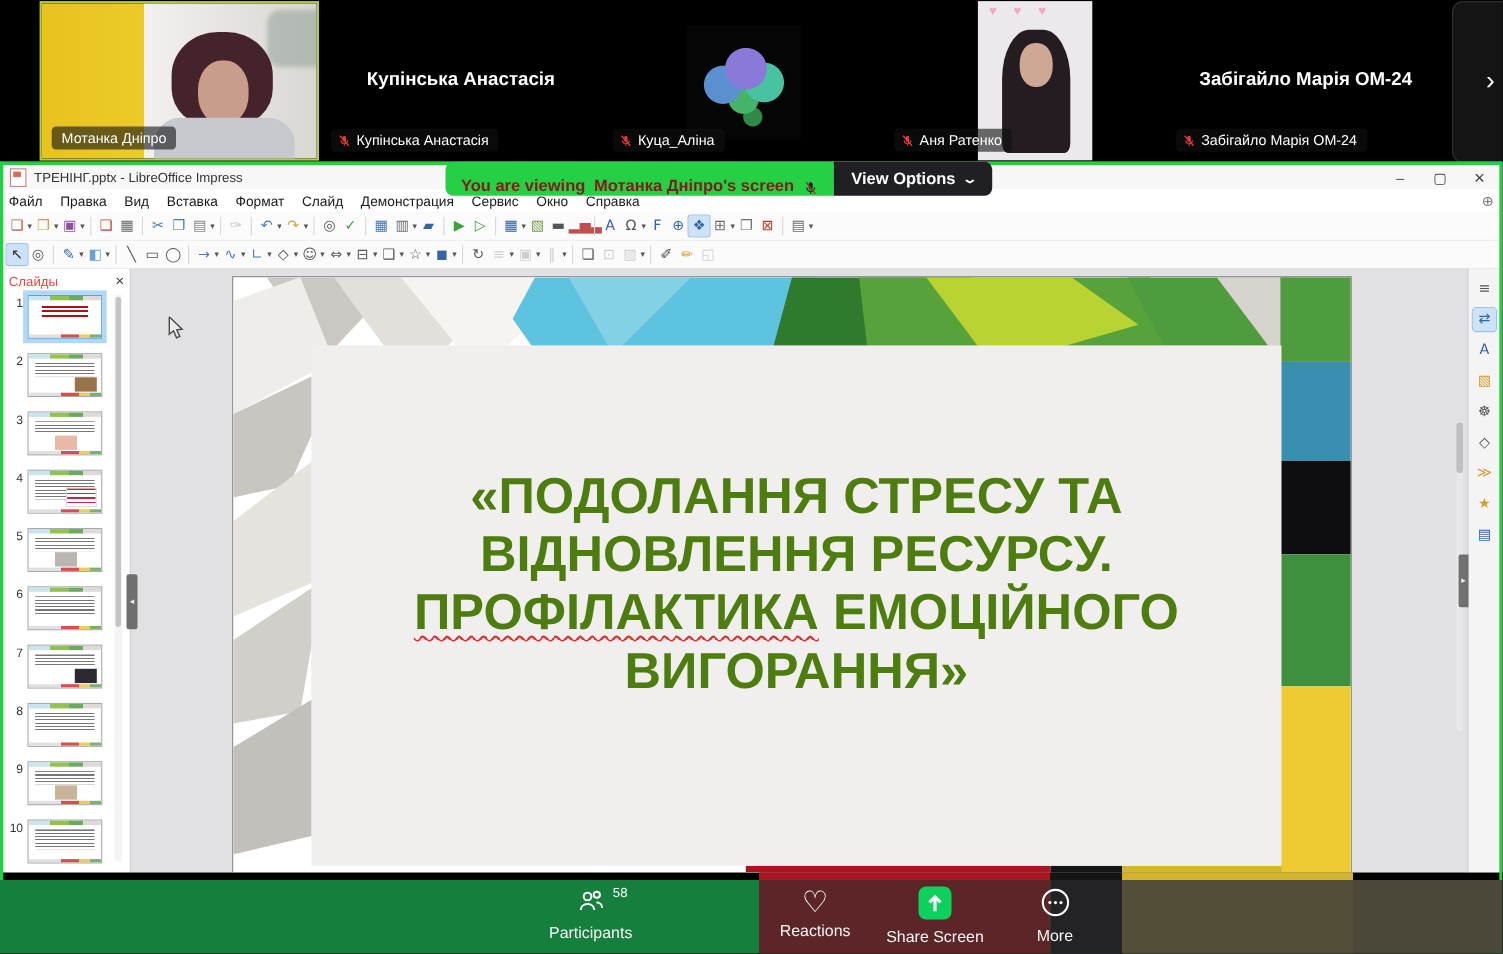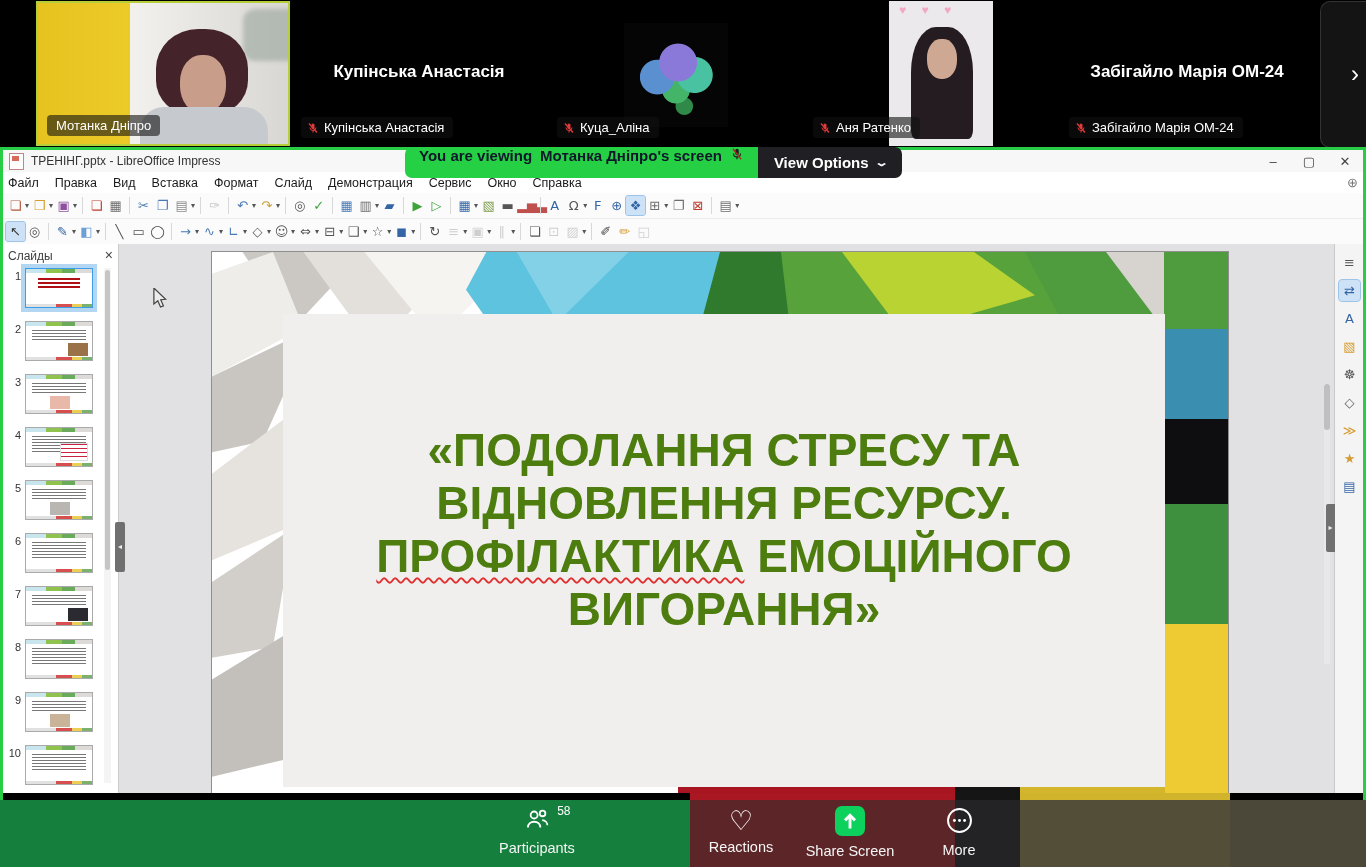--- a/index.html
+++ b/index.html
@@ -25,21 +25,21 @@
   .p-hair{position:absolute;left:22px;top:26px;width:62px;height:112px;background:#241c20;border-radius:40% 40% 8% 8%;}
   .p-face{position:absolute;left:38px;top:38px;width:30px;height:40px;background:#cfa894;border-radius:46%;}
   .hearts{position:absolute;left:10px;top:2px;color:#f2a8c0;font-size:12px;letter-spacing:6px;}
   #more-tiles{position:absolute;left:1320px;top:1px;width:46px;height:145px;background:#141414;border:1px solid #333;border-right:none;border-radius:10px 0 0 10px;color:#fff;}
   #more-tiles span{position:absolute;right:8px;top:50%;transform:translateY(-55%);font-size:24px;}
   .micsvg{display:block;}
   
   .gframe{position:absolute;background:#27ce45;z-index:30;}
   
   #share-banner{position:absolute;left:405px;top:147px;height:31px;display:flex;z-index:60;}
-  #banner-green{background:#25d045;border-radius:7px 0 0 7px;display:flex;align-items:flex-start;gap:8px;padding:0 14px;color:#0f172a;font-weight:bold;font-size:15px;}
+  #banner-green{background:#25d045;border-radius:7px 0 0 7px;display:flex;align-items:flex-end;gap:8px;padding:0 14px;color:#7f1d1d;font-weight:bold;font-size:15px;}
   #view-options{background:#202024;border-radius:0 7px 7px 0;display:flex;align-items:center;gap:8px;padding:0 16px;color:#fff;font-weight:bold;font-size:15px;cursor:pointer;}
   #view-options .chev{font-size:11px;transform:scaleX(1.6);}
   
   #impress{position:absolute;left:0;top:147px;width:1366px;height:646px;background:#fff;z-index:10;}
   #titlebar{position:absolute;left:0;top:3px;width:100%;height:22px;background:#f7f7f8;display:flex;align-items:center;}
   #doc-icon{width:13px;height:15px;background:#fff;border:1px solid #c08585;margin-left:9px;position:relative;}
   #doc-icon::after{content:"";position:absolute;left:2px;top:2px;width:7px;height:5px;background:#d96a5a;}
   #win-title{font-size:12px;color:#333;margin-left:7px;}
   #win-controls{margin-left:auto;display:flex;gap:14px;margin-right:10px;color:#444;font-size:13px;}
   #win-controls span{width:22px;text-align:center;cursor:pointer;}
@@ -50,21 +50,21 @@
   #toolbar1{top:46px;height:26px;border-bottom:1px solid #eee;}
   #toolbar2{top:72px;height:26px;border-bottom:1px solid #d6d6d6;}
   .tbi{width:19px;height:19px;line-height:19px;text-align:center;font-family:"DejaVu Sans",sans-serif;font-size:13px;border-radius:2px;cursor:pointer;flex:none;}
   .tbi.active{background:#cde2f7;outline:1px solid #9cc3e8;}
   .tbi.disabled{opacity:.38;}
   .tcaret{font-size:8px;color:#555;margin:0 1px 0 0;flex:none;cursor:pointer;}
   .tsep{width:1px;height:17px;background:#d8d8d8;margin:0 4px;flex:none;}
   
   #content{position:absolute;left:0;top:97px;width:1366px;height:549px;background:#e1e1e3;overflow:hidden;}
   #slides-panel{position:absolute;left:3px;top:0;width:115px;height:100%;background:#fff;border-right:1px solid #ccc;}
-  #panel-title{position:absolute;left:5px;top:5px;font-size:12px;color:#404040;}
+  #panel-title{position:absolute;left:5px;top:5px;font-size:12px;color:#ef4444;}
   #panel-close{position:absolute;right:5px;top:3px;font-size:14px;color:#444;cursor:pointer;}
   .thumb-row{position:absolute;left:0;width:100px;height:48px;}
   .thumb-num{position:absolute;left:2px;top:2px;width:16px;text-align:right;font-size:11px;color:#333;}
   .mini{position:absolute;left:22px;top:0;width:68px;height:40px;background:#fff;border:1px solid #aaa;box-sizing:border-box;overflow:hidden;cursor:pointer;}
   .thumb-row.sel .mini{outline:4px solid #b3d6f2;border-color:#3c9ee8;}
   .mini::before{content:"";position:absolute;left:0;top:0;width:100%;height:4px;background:linear-gradient(90deg,#bfe0ea 0 30%,#7cb82f 30% 55%,#4f9c3f 55% 75%,#d7d4d0 75% 100%);opacity:.85;}
   .mini::after{content:"";position:absolute;left:0;bottom:0;width:100%;height:3px;background:linear-gradient(90deg,#d9d9d9 0 45%,#c22 45% 70%,#e6c32a 70% 85%,#5a9e4a 85% 100%);opacity:.8;}
   .fake{position:absolute;left:6px;right:6px;top:8px;height:18px;background:repeating-linear-gradient(#777 0 1px,transparent 1px 3px);}
   .fake.red{left:12px;right:12px;top:9px;height:12px;background:repeating-linear-gradient(#b01015 0 1.6px,transparent 1.6px 4.2px);}
   .fake.short{height:12px;}

